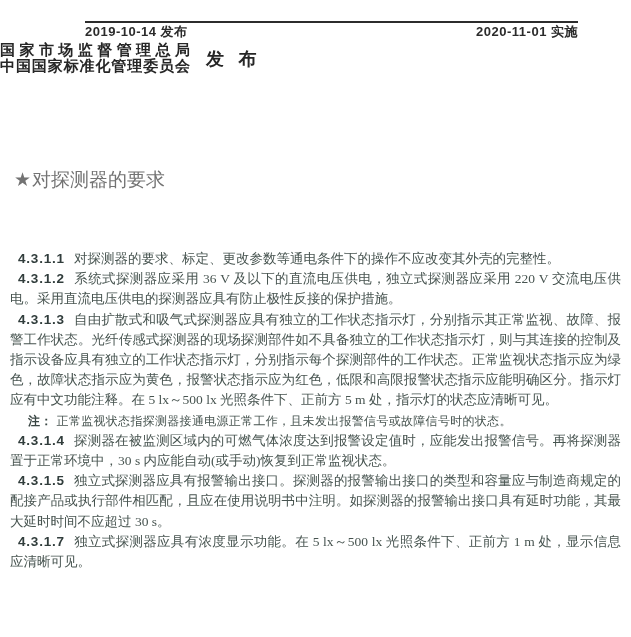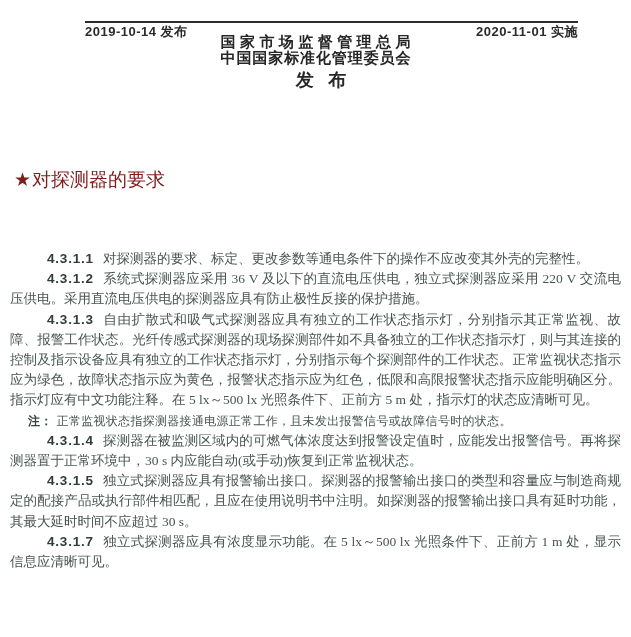--- a/index.html
+++ b/index.html
@@ -19,40 +19,40 @@
     font-family:"Liberation Sans","DejaVu Sans",sans-serif;
     font-weight:bold;font-size:13px;color:#2b2b2b;letter-spacing:.5px;
   }
   .top-rule{
     position:absolute;top:21px;left:85px;width:493px;height:2px;
     background:#2c2c2c;
   }
 
   
   .authority{
-    position:absolute;top:34px;left:0;width:100%;
-    display:flex;align-items:center;flex-direction:column;
+    position:absolute;top:42px;left:0;width:100%;
+    display:flex;align-items:center;
   }
   .authority-names{
     width:190px;
     font-weight:bold;font-size:15px;line-height:16px;color:#262626;
   }
   .authority-names .jline{
     display:block;text-align:justify;text-align-last:justify;white-space:nowrap;
   }
   .issue-label{
     margin-left:16px;margin-top:2px;
     font-weight:bold;font-size:18px;color:#262626;letter-spacing:5px;white-space:nowrap;
   }
 
   
   .star-heading{
     position:absolute;top:169px;left:14px;
     font-family:"Liberation Sans","DejaVu Sans",sans-serif;
-    font-weight:500;font-size:19px;line-height:22px;color:#7f1d1d;
+    font-weight:500;font-size:19px;line-height:22px;color:#737373;
   }
   .star-heading .star{margin-right:1px;}
 
   
   .section-heading{
     position:absolute;top:231px;left:23px;
     font-family:"Liberation Sans","DejaVu Sans",sans-serif;
     font-weight:bold;font-size:13.5px;color:#313d3c;letter-spacing:.5px;
   }
   .section-heading .snum{margin-right:14px;letter-spacing:1px;}
@@ -62,21 +62,20 @@
     position:absolute;top:249px;left:10px;width:611px;
     font-size:13.5px;line-height:20.2px;color:#475450;
     text-align:justify;
   }
   .doc-body p{margin:0;}
   .clause{text-indent:8px;}
   .cnum{
     font-family:"Liberation Sans","DejaVu Sans",sans-serif;
     font-weight:bold;color:#313d3c;letter-spacing:.8px;
     margin-right:9px;
-    margin-left:29px;
   }
   .note{
     font-size:12px;text-indent:18px;letter-spacing:.3px;
   }
   .note-label{font-weight:bold;margin-right:4px;color:#3a4644;}
 </style>
 </head>
 <body>
 
 <div class="page">

